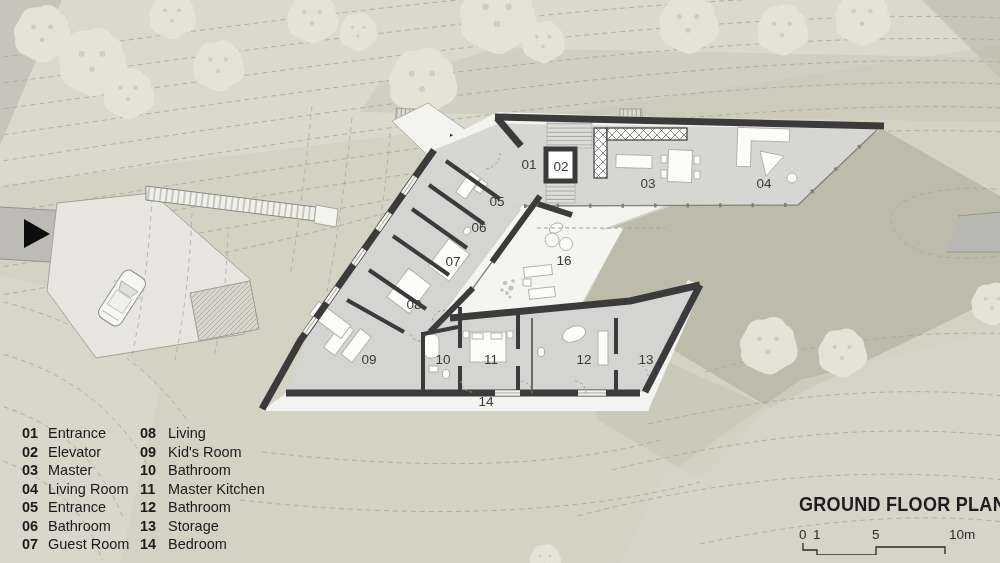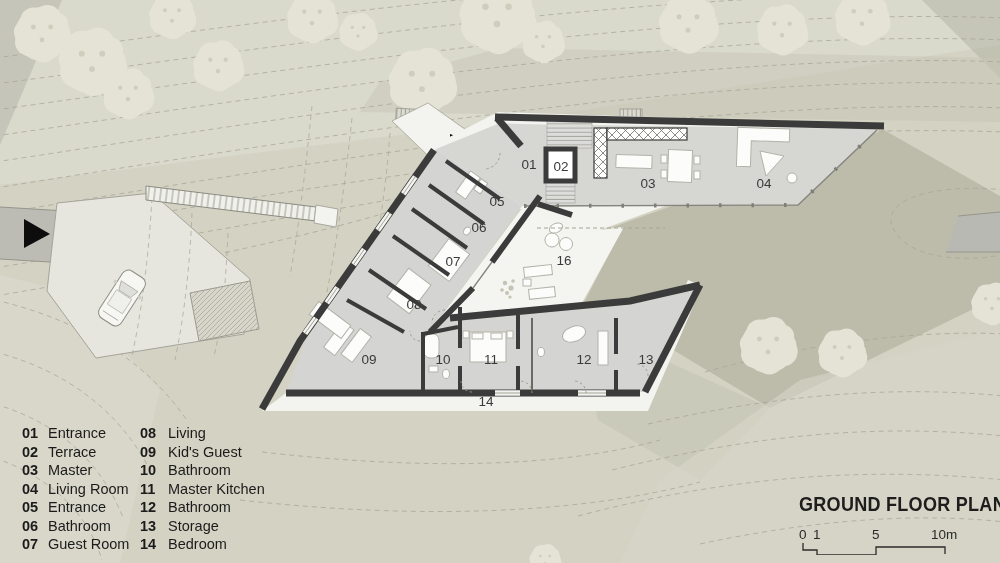--- a/index.html
+++ b/index.html
@@ -529,23 +529,23 @@
         <text x="564" y="260" text-anchor="middle" dominant-baseline="central" class="rl">16</text>
       </g>
 </svg>
 
 <div id="legend">
       <span class="num">01</span>
       <span>Entrance</span>
       <span class="num">08</span>
       <span>Living</span>
       <span class="num">02</span>
-      <span>Terrace</span>
+      <span>Elevator</span>
       <span class="num">09</span>
-      <span>Kid's Guest</span>
+      <span>Kid's Room</span>
       <span class="num">03</span>
       <span>Master</span>
       <span class="num">10</span>
       <span>Bathroom</span>
       <span class="num">04</span>
       <span>Living Room</span>
       <span class="num">11</span>
       <span>Master Kitchen</span>
       <span class="num">05</span>
       <span>Entrance</span>
@@ -562,16 +562,16 @@
     </div>
 
 <div id="title">GROUND FLOOR PLAN</div>
 <div id="scalebar">
   <svg width="170" height="14" viewBox="0 0 170 14">
     <path d="M8,2 V9 H22 V14 H81 V6 H150 V13" fill="none" stroke="#2b2b2b" stroke-width="1.3"></path>
   </svg>
 <span style="left: 4px;">0</span>
       <span style="left: 18px;">1</span>
       <span style="left: 77px;">5</span>
-      <span style="left: 136px;">10m</span>
+      <span style="left: 154px;">10m</span>
     </div>
 
 </div>
 
 </body></html>

